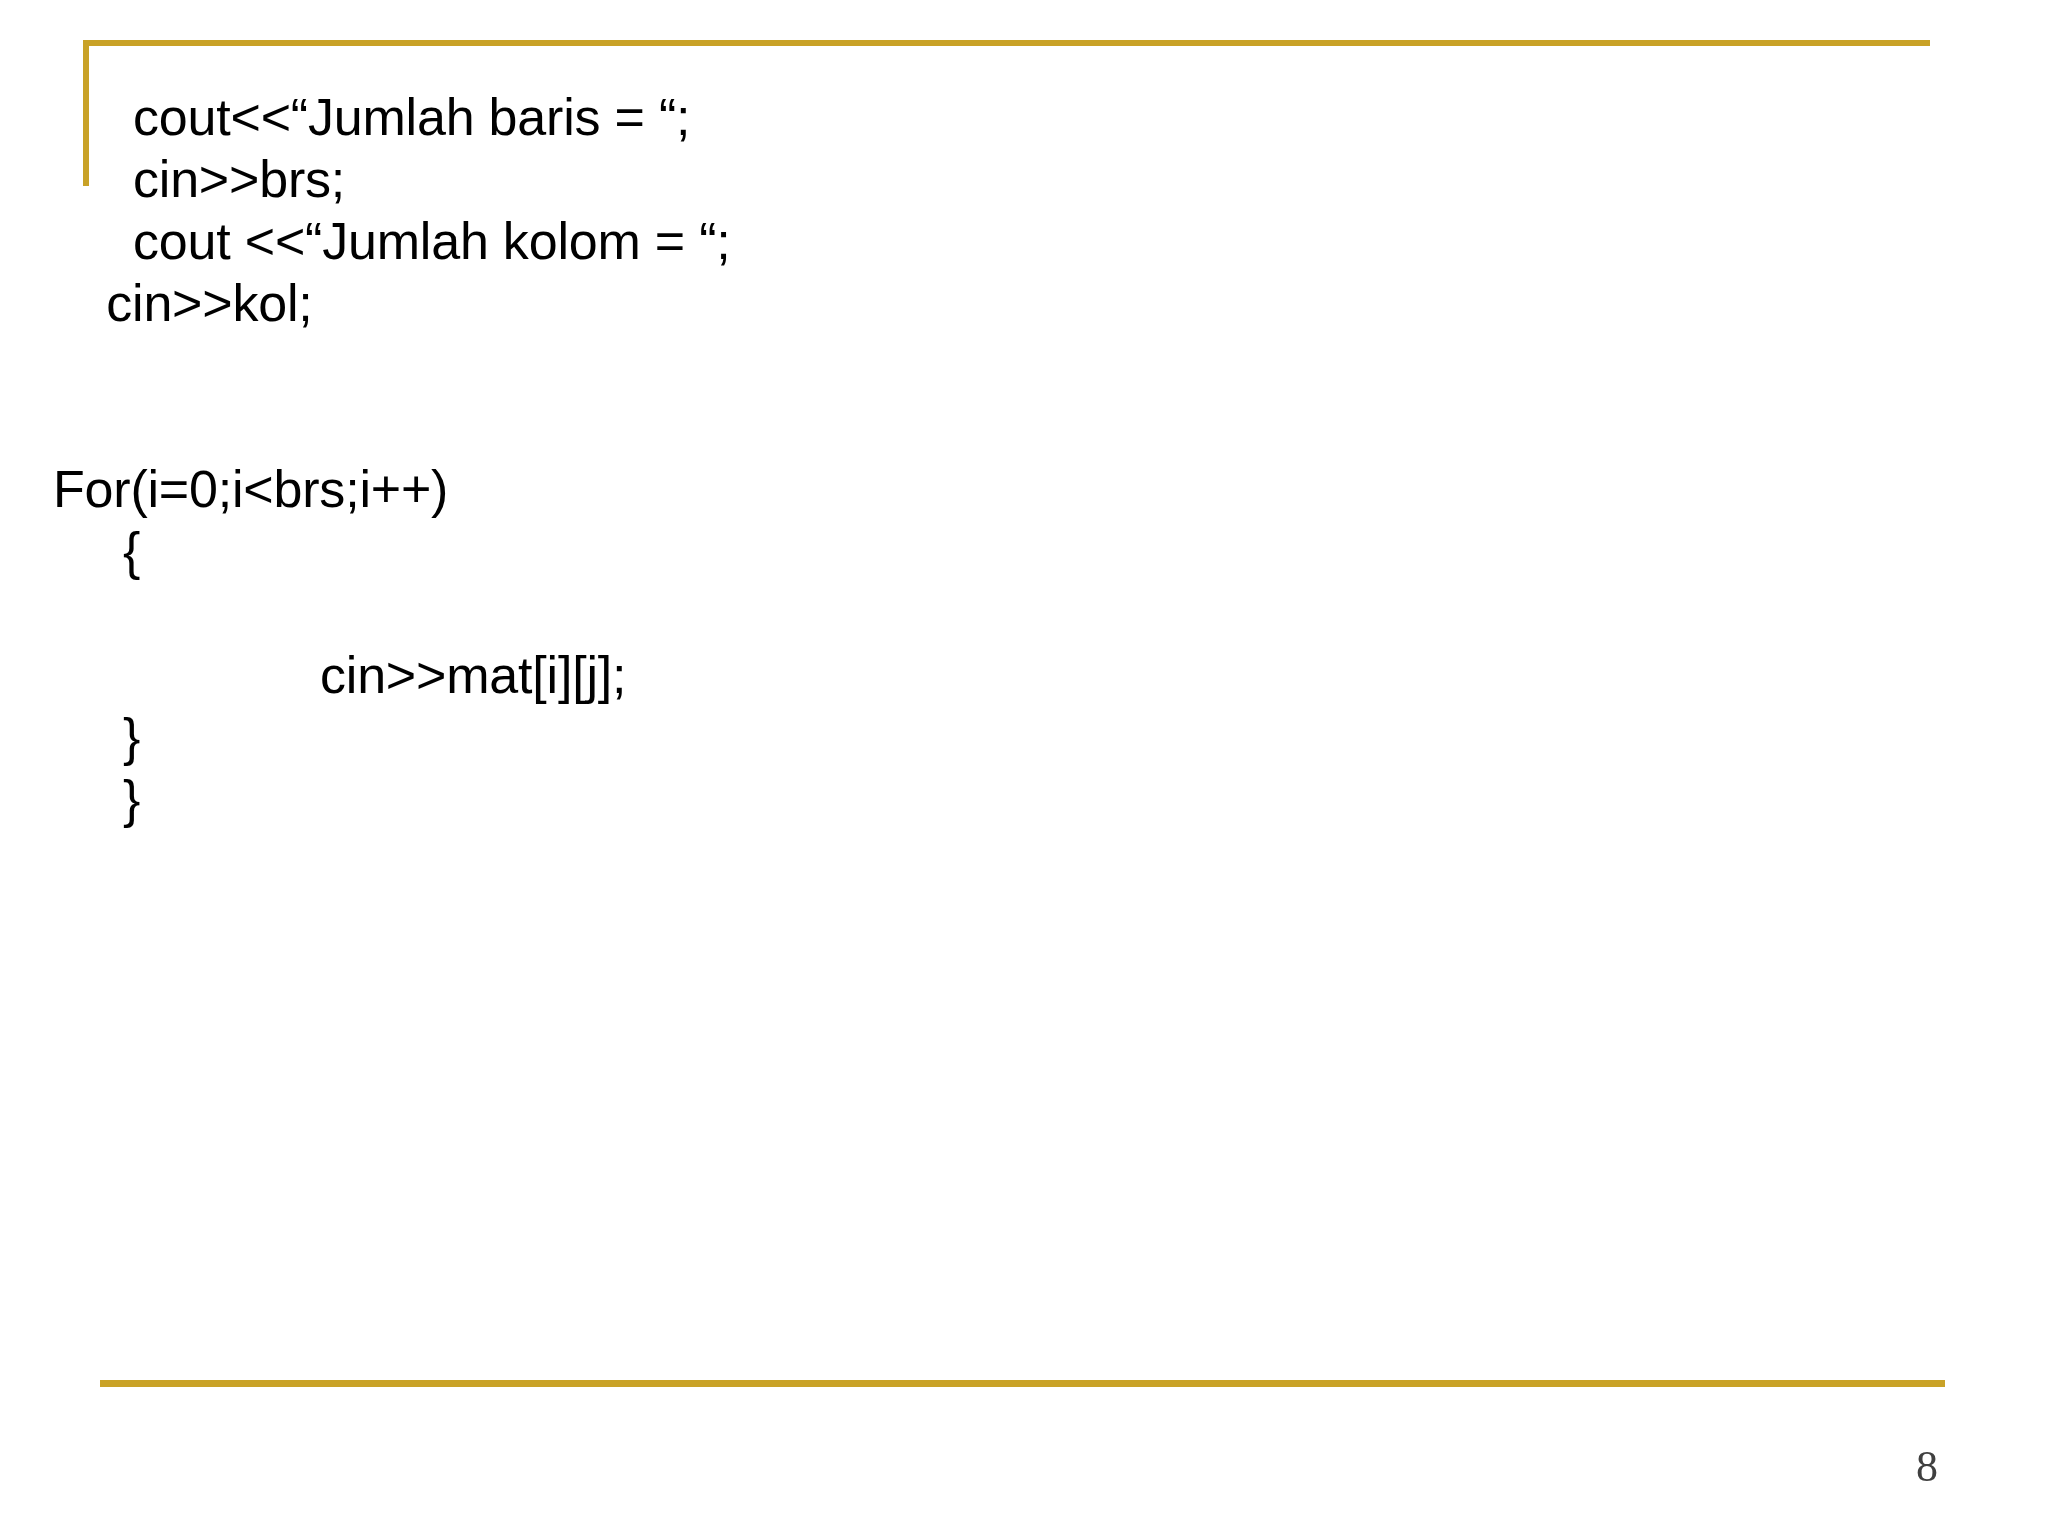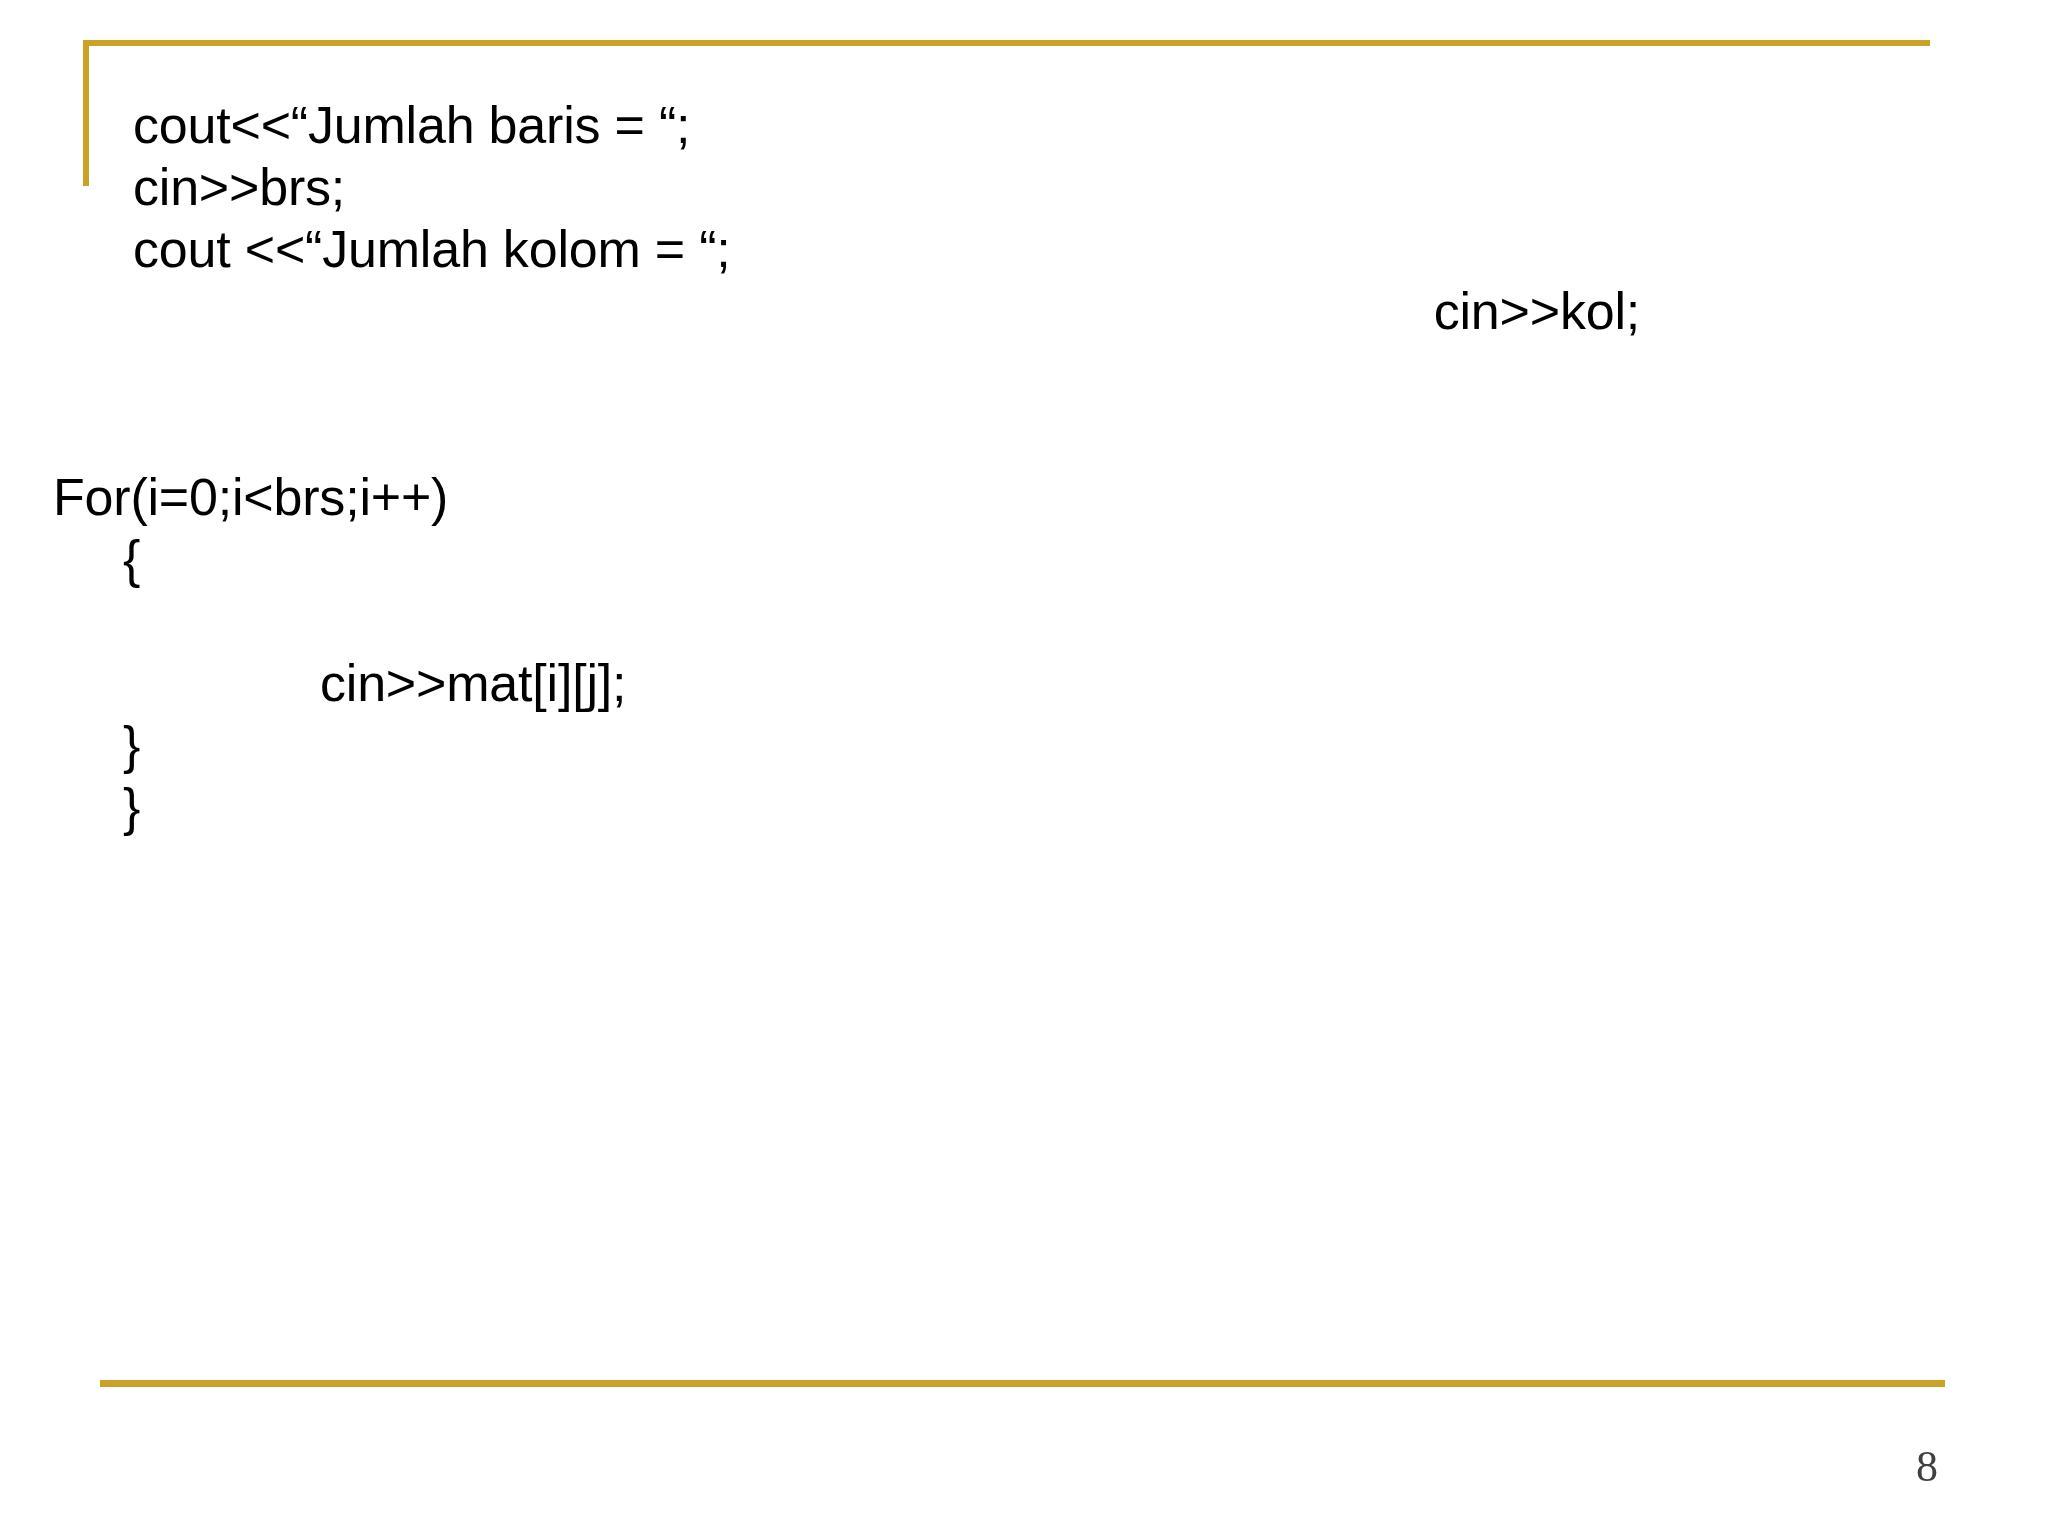--- a/index.html
+++ b/index.html
@@ -43,38 +43,38 @@
     top: 1380px;
     width: 1845px;
     height: 7px;
     background: #C9A227;
   }
 
   
   #code-block {
     position: absolute;
     left: 0;
-    top: 16px;
+    top: 8px;
     width: 1640px;
     padding-top: 78px;
   }
   .code-line {
     font-family: "Liberation Sans", sans-serif;
     font-size: 52px;
     line-height: 62px;
     color: #000000;
     white-space: pre;
     letter-spacing: -0.2px;
     height: 62px;
   }
   .code-line.blank {
     height: 62px;
   }
   .ind-0  { padding-left: 133px; }
-  .ind-sp { padding-left: 92px; text-align: right; }
+  .ind-sp { padding-left: 92px; }
   .ind-1  { padding-left: 53px; }
   .ind-2  { padding-left: 123px; }
   .ind-3  { padding-left: 327px; }
   .ind-4  { padding-left: 320px; }
 
   
   #page-number {
     position: absolute;
     right: 110px;
     top: 1442px;

